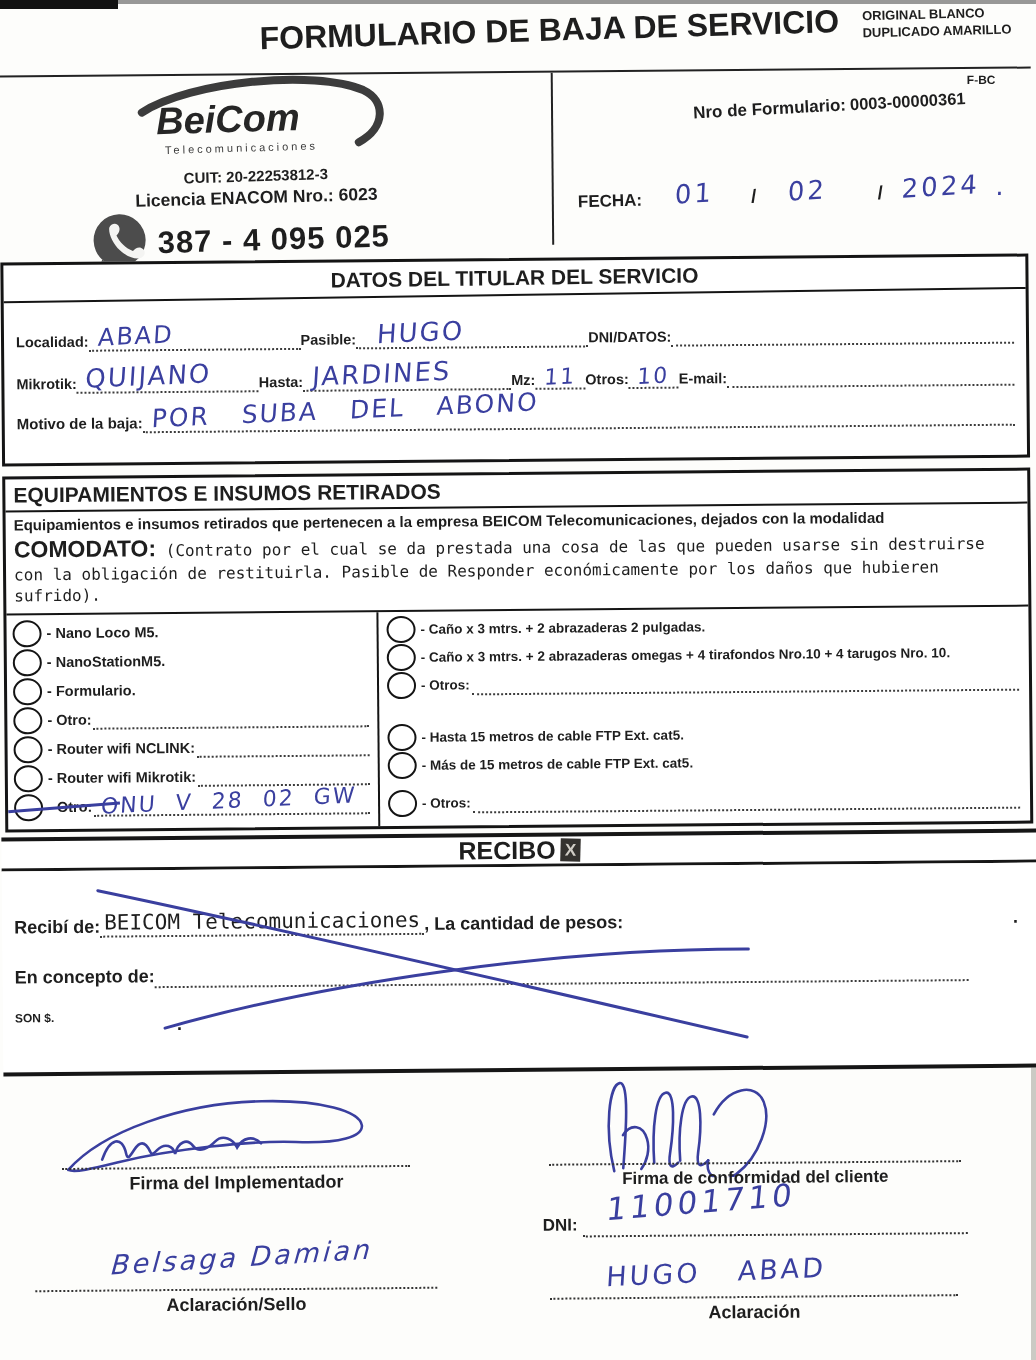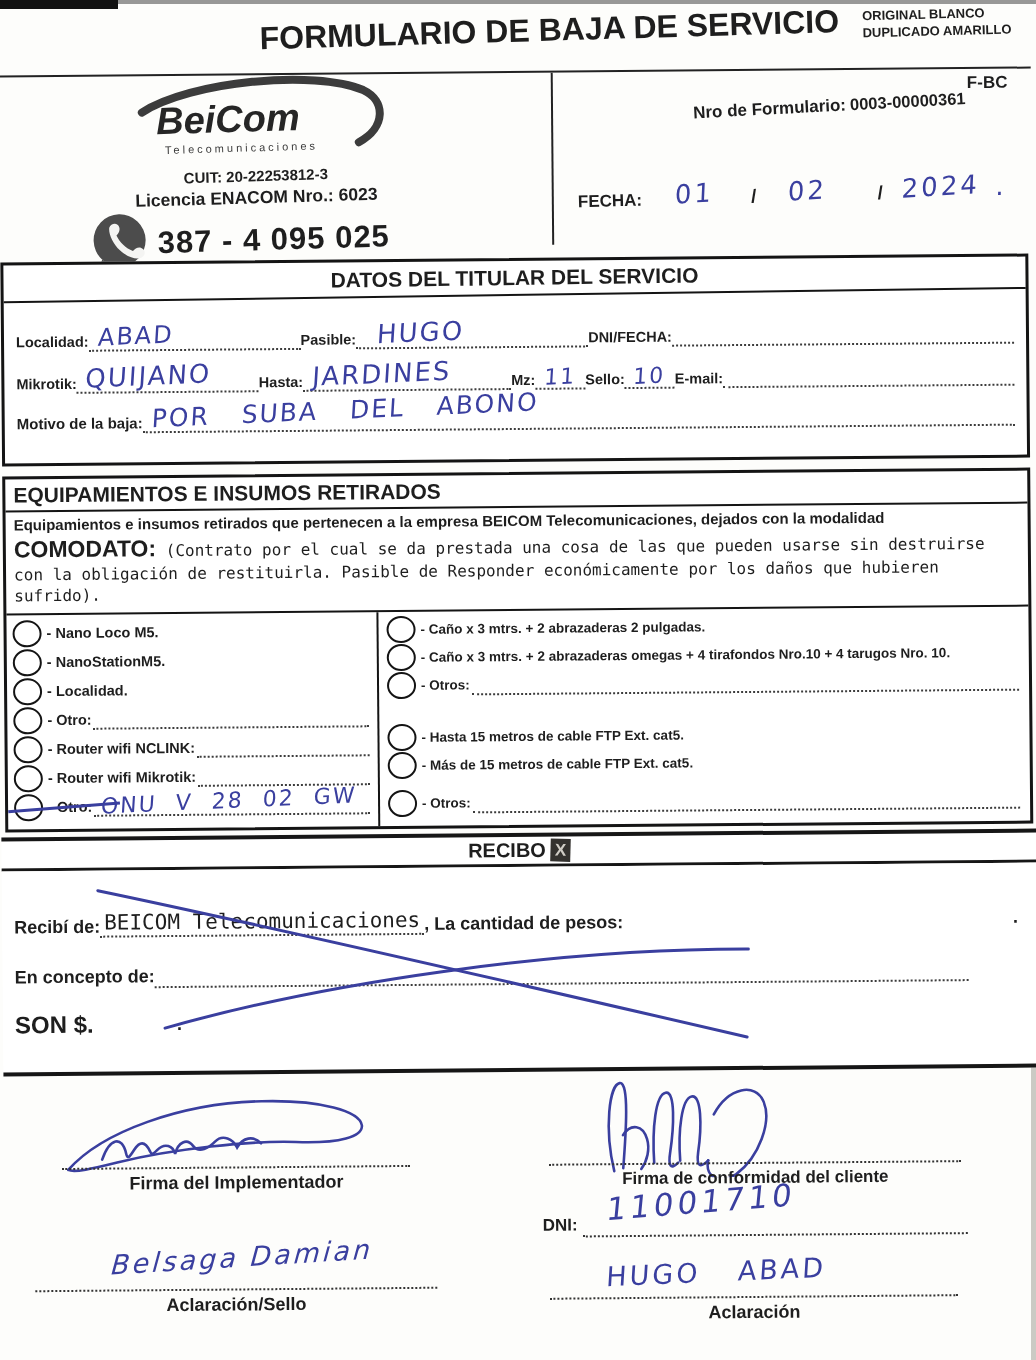--- a/index.html
+++ b/index.html
@@ -19,21 +19,21 @@
   .band-info{position:absolute;left:0;top:73px;width:1036px;height:180px;}
   .v-divider{position:absolute;left:556px;top:0;width:2px;height:172px;background:#222;}
   .logo-wrap{position:absolute;left:90px;top:4px;width:340px;height:176px;transform:rotate(-1.2deg);}
   .swoosh{position:absolute;left:52px;top:-4px;}
   .logo-name{position:absolute;left:72px;top:18px;font-size:38px;font-weight:700;color:#262626;font-style:italic;letter-spacing:0;}
   .logo-sub{position:absolute;left:80px;top:62px;font-size:11px;letter-spacing:3px;color:#3a3a3a;}
   .cuit{position:absolute;left:0;top:88px;width:340px;text-align:center;font-size:15px;font-weight:700;}
   .licencia{position:absolute;left:0;top:108px;width:340px;text-align:center;font-size:17.5px;font-weight:700;}
   .phone-row{position:absolute;left:2px;top:128px;display:flex;align-items:center;}
   .phone-number{font-size:31px;font-weight:700;margin-left:6px;letter-spacing:1px;}
-  .form-code{position:absolute;left:972px;top:4px;font-size:17px;font-weight:700;}
+  .form-code{position:absolute;left:972px;top:4px;font-size:12px;font-weight:700;}
   .nro-line{position:absolute;left:698px;top:26px;transform:rotate(-2.5deg);font-size:17px;font-weight:700;white-space:nowrap;}
   .nro-value{font-size:16.5px;margin-left:4px;}
   .fecha-row{position:absolute;left:582px;top:106px;display:flex;align-items:flex-end;transform:rotate(-1deg);}
   .fecha-label{font-size:17px;font-weight:700;}
   .fecha-hw{font-size:26px;letter-spacing:3px;}
   .fecha-sep{font-size:19px;font-weight:700;}
   
   .box-datos{position:absolute;left:4px;top:258px;width:1022px;height:198px;border:3px solid #141414;background:#fff;}
   .box-datos .box-head{font-size:21px;font-weight:700;text-align:center;padding:5px 0 4px;border-bottom:2px solid #141414;transform:rotate(-0.3deg);}
   .frow{display:flex;align-items:flex-end;padding:0 12px;}
@@ -54,32 +54,32 @@
   .cb-label{font-size:14.5px;font-weight:700;white-space:nowrap;}
   .cb-col-right .cb-label{font-size:13.5px;}
   .cb-dots{flex:1;border-bottom:2px dotted #3c3c3c;height:18px;margin-left:2px;position:relative;overflow:visible;}
   .cb-spacer-lg{height:24px;}
   .cb-spacer-sm{height:10px;}
   .strike-line{position:absolute;left:-6px;top:13px;width:112px;border-top:3px solid var(--ink);transform:rotate(-4deg);}
   .onu-hw{position:absolute;left:6px;bottom:-4px;font-size:22px;word-spacing:10px;}
   
   .bar-recibo{position:absolute;left:0;top:833px;width:1036px;border-top:4px solid #161616;border-bottom:3px solid #161616;
       height:27px;display:flex;align-items:center;justify-content:center;gap:5px;background:#fff;}
-  .bar-recibo .box-head{font-size:20px;font-weight:700;}
+  .bar-recibo .box-head{font-size:25px;font-weight:700;}
   .recibo-mark{width:20px;height:23px;background:#34322f;color:#cfccc5;display:flex;align-items:center;justify-content:center;
       font-size:17px;font-weight:700;transform:rotate(2deg);}
   .body-recibo{position:absolute;left:0;top:867px;width:1036px;height:201px;border-bottom:4px solid #161616;background:#fff;}
   .recibi-line{position:absolute;left:12px;top:40px;display:flex;align-items:flex-end;}
   .recibi-label{font-size:18px;font-weight:700;}
   .company{font-family:"DejaVu Sans Mono",monospace;font-size:21px;border-bottom:2px dotted #3c3c3c;padding:0 4px 1px;}
   .amount-label{font-size:18px;font-weight:700;}
   .right-dot{position:absolute;right:20px;top:44px;font-size:18px;font-weight:700;}
   .concepto-line{position:absolute;left:12px;top:92px;right:70px;display:flex;align-items:flex-end;}
   .concepto-label{font-size:18px;font-weight:700;padding-bottom:1px;}
-  .son-line{position:absolute;left:12px;top:140px;font-size:24px;font-weight:700;}
+  .son-line{position:absolute;left:12px;top:140px;font-size:12px;font-weight:700;}
   .son-dot{position:absolute;left:174px;top:144px;font-size:18px;font-weight:700;}
   .xout{position:absolute;left:82px;top:8px;}
   
   .sigs{position:absolute;left:0;top:1068px;width:1036px;height:292px;}
   .sigline{position:absolute;border-bottom:2.5px dotted #333;}
   .sigcap{position:absolute;text-align:center;font-weight:700;}
   .sig-svg{position:absolute;}
   .sello-hw{position:absolute;left:105px;top:178px;font-size:27px;font-style:italic;letter-spacing:3px;transform:rotate(-3deg) skewX(-8deg);}
   .dni-label{position:absolute;left:538px;top:148px;font-size:17px;font-weight:700;}
   .dni-hw{position:absolute;left:600px;top:124px;font-size:31px;letter-spacing:4px;transform:rotate(-4deg) skewX(-10deg);}
@@ -149,38 +149,38 @@
 
       <div class="frow" style="margin-top:26px;">
         <span class="flabel">Localidad:</span>
         <span class="seg" style="width:212px;">
             <span class="hw" style="font-size:24px;">ABAD</span>
           </span>
         <span class="flabel">Pasible:</span>
         <span class="seg" style="width:232px;">
             <span class="hw" style="font-size:26px;left:20px;">HUGO</span>
           </span>
-        <span class="flabel">DNI/FECHA:</span>
+        <span class="flabel">DNI/DATOS:</span>
         <span class="seg flex1"></span>
       </div>
 
       <div class="frow" style="margin-top:16px;">
         <span class="flabel">Mikrotik:</span>
         <span class="seg" style="width:182px;">
             <span class="hw" style="font-size:26px;">QUIJANO</span>
           </span>
         <span class="flabel">Hasta:</span>
         <span class="seg" style="width:208px;">
             <span class="hw" style="font-size:26px;">JARDINES</span>
           </span>
         <span class="flabel">Mz:</span>
         <span class="seg" style="width:50px;">
             <span class="hw" style="font-size:22px;">11</span>
           </span>
-        <span class="flabel">Sello:</span>
+        <span class="flabel">Otros:</span>
         <span class="seg" style="width:50px;">
             <span class="hw" style="font-size:22px;">10</span>
           </span>
         <span class="flabel">E-mail:</span>
         <span class="seg flex1"></span>
       </div>
 
       <div class="frow" style="margin-top:14px;">
         <span class="flabel" style="font-size:15px;">Motivo de la baja:</span>
         <span class="seg flex1">
@@ -199,21 +199,21 @@
           <div class="cb-row">
             <span class="cb"></span>
             <span class="cb-label">- Nano Loco M5.</span>
           </div>
           <div class="cb-row">
             <span class="cb"></span>
             <span class="cb-label">- NanoStationM5.</span>
           </div>
           <div class="cb-row">
             <span class="cb"></span>
-            <span class="cb-label">- Localidad.</span>
+            <span class="cb-label">- Formulario.</span>
           </div>
           <div class="cb-row">
             <span class="cb"></span>
             <span class="cb-label">- Otro:</span>
             <span class="cb-dots"></span>
           </div>
           <div class="cb-row">
             <span class="cb"></span>
             <span class="cb-label">- Router wifi NCLINK:</span>
             <span class="cb-dots"></span>

